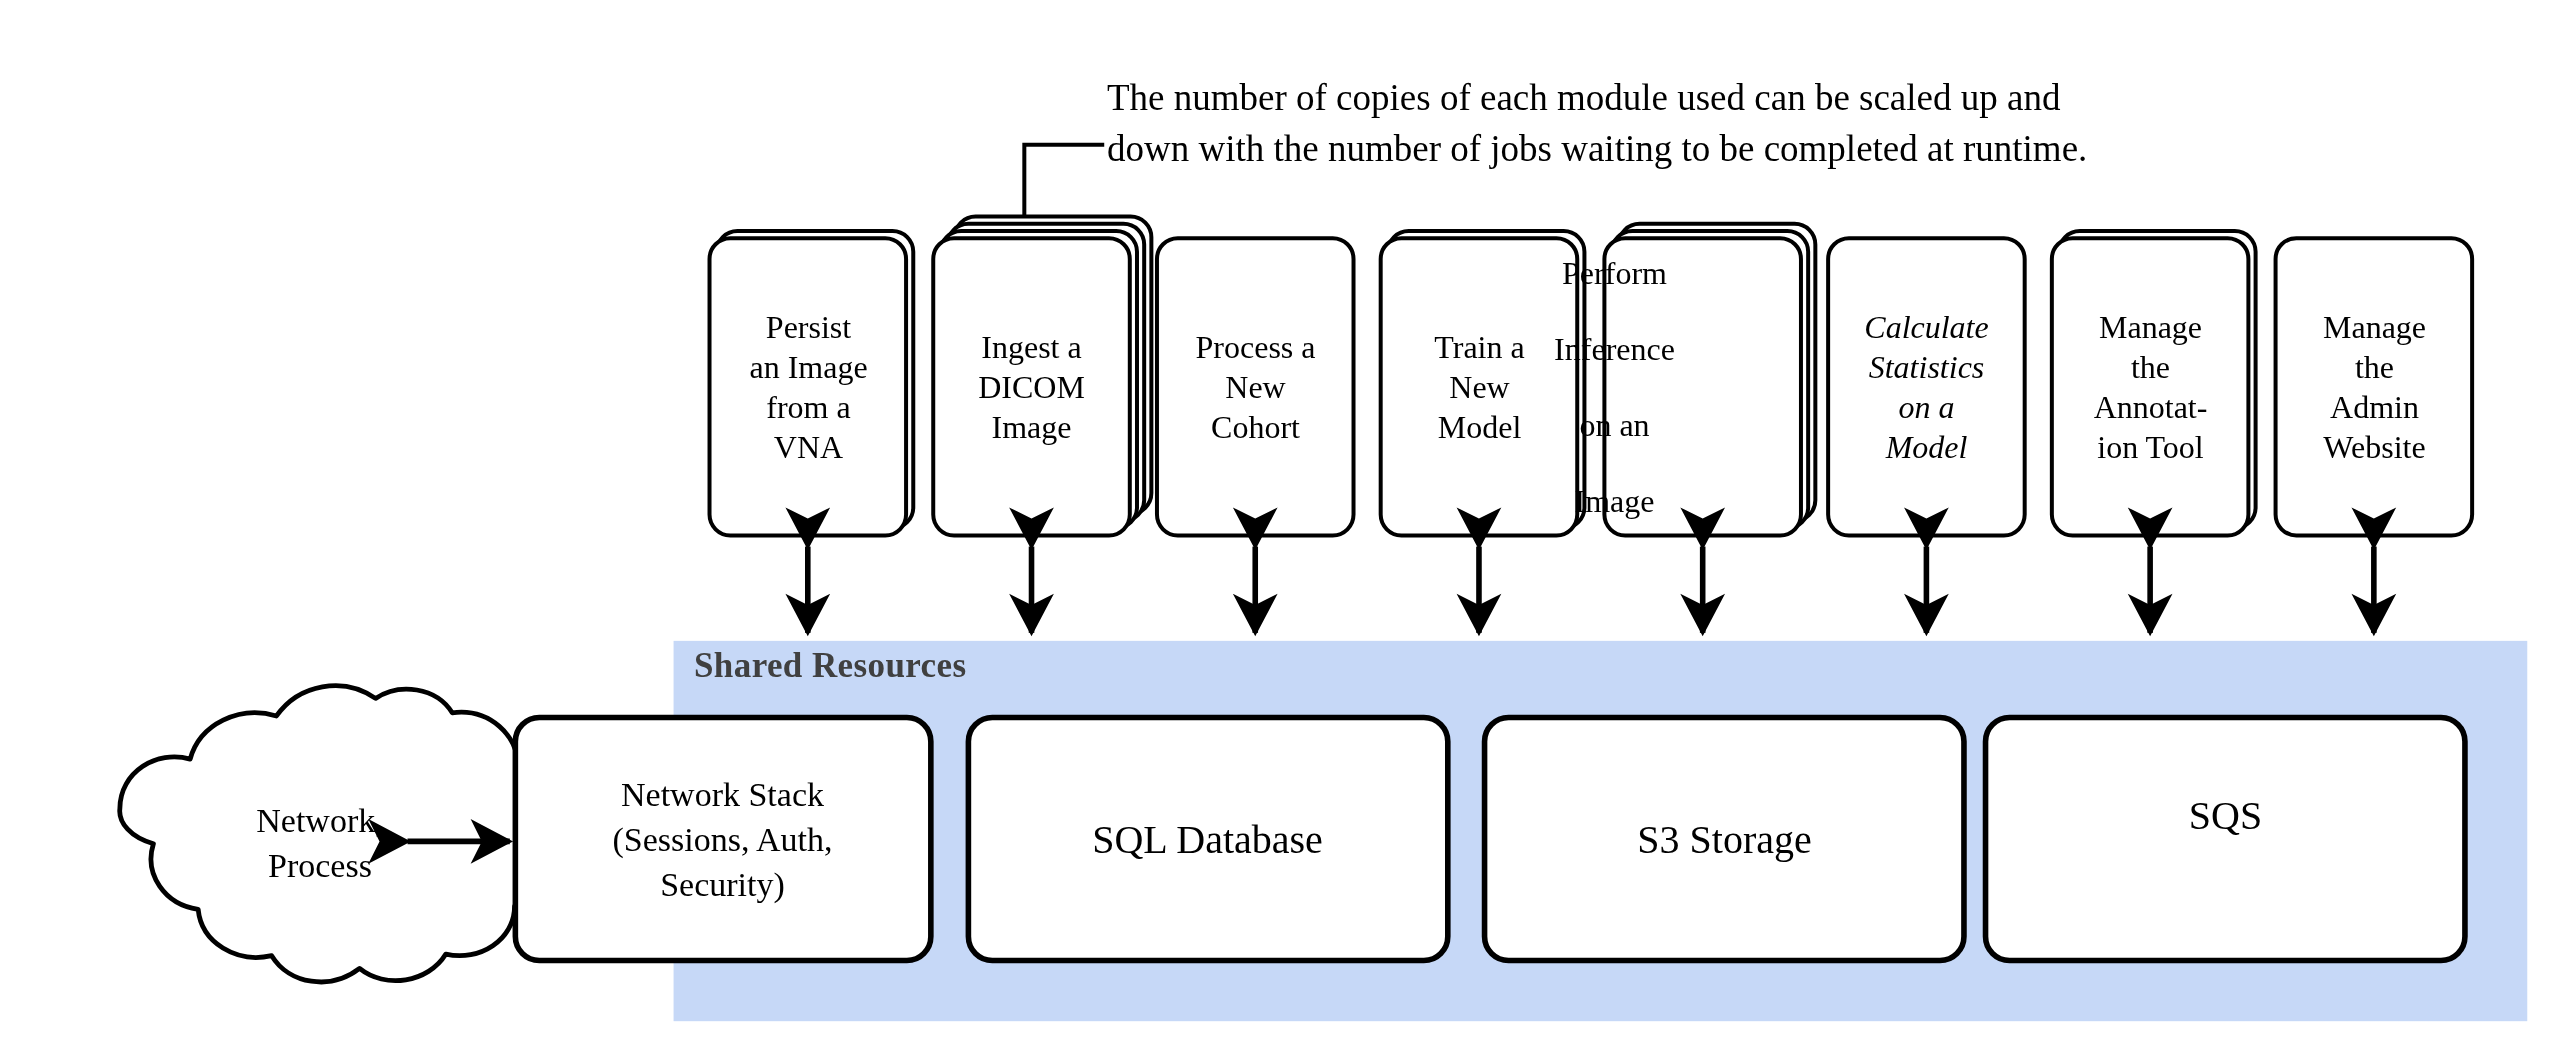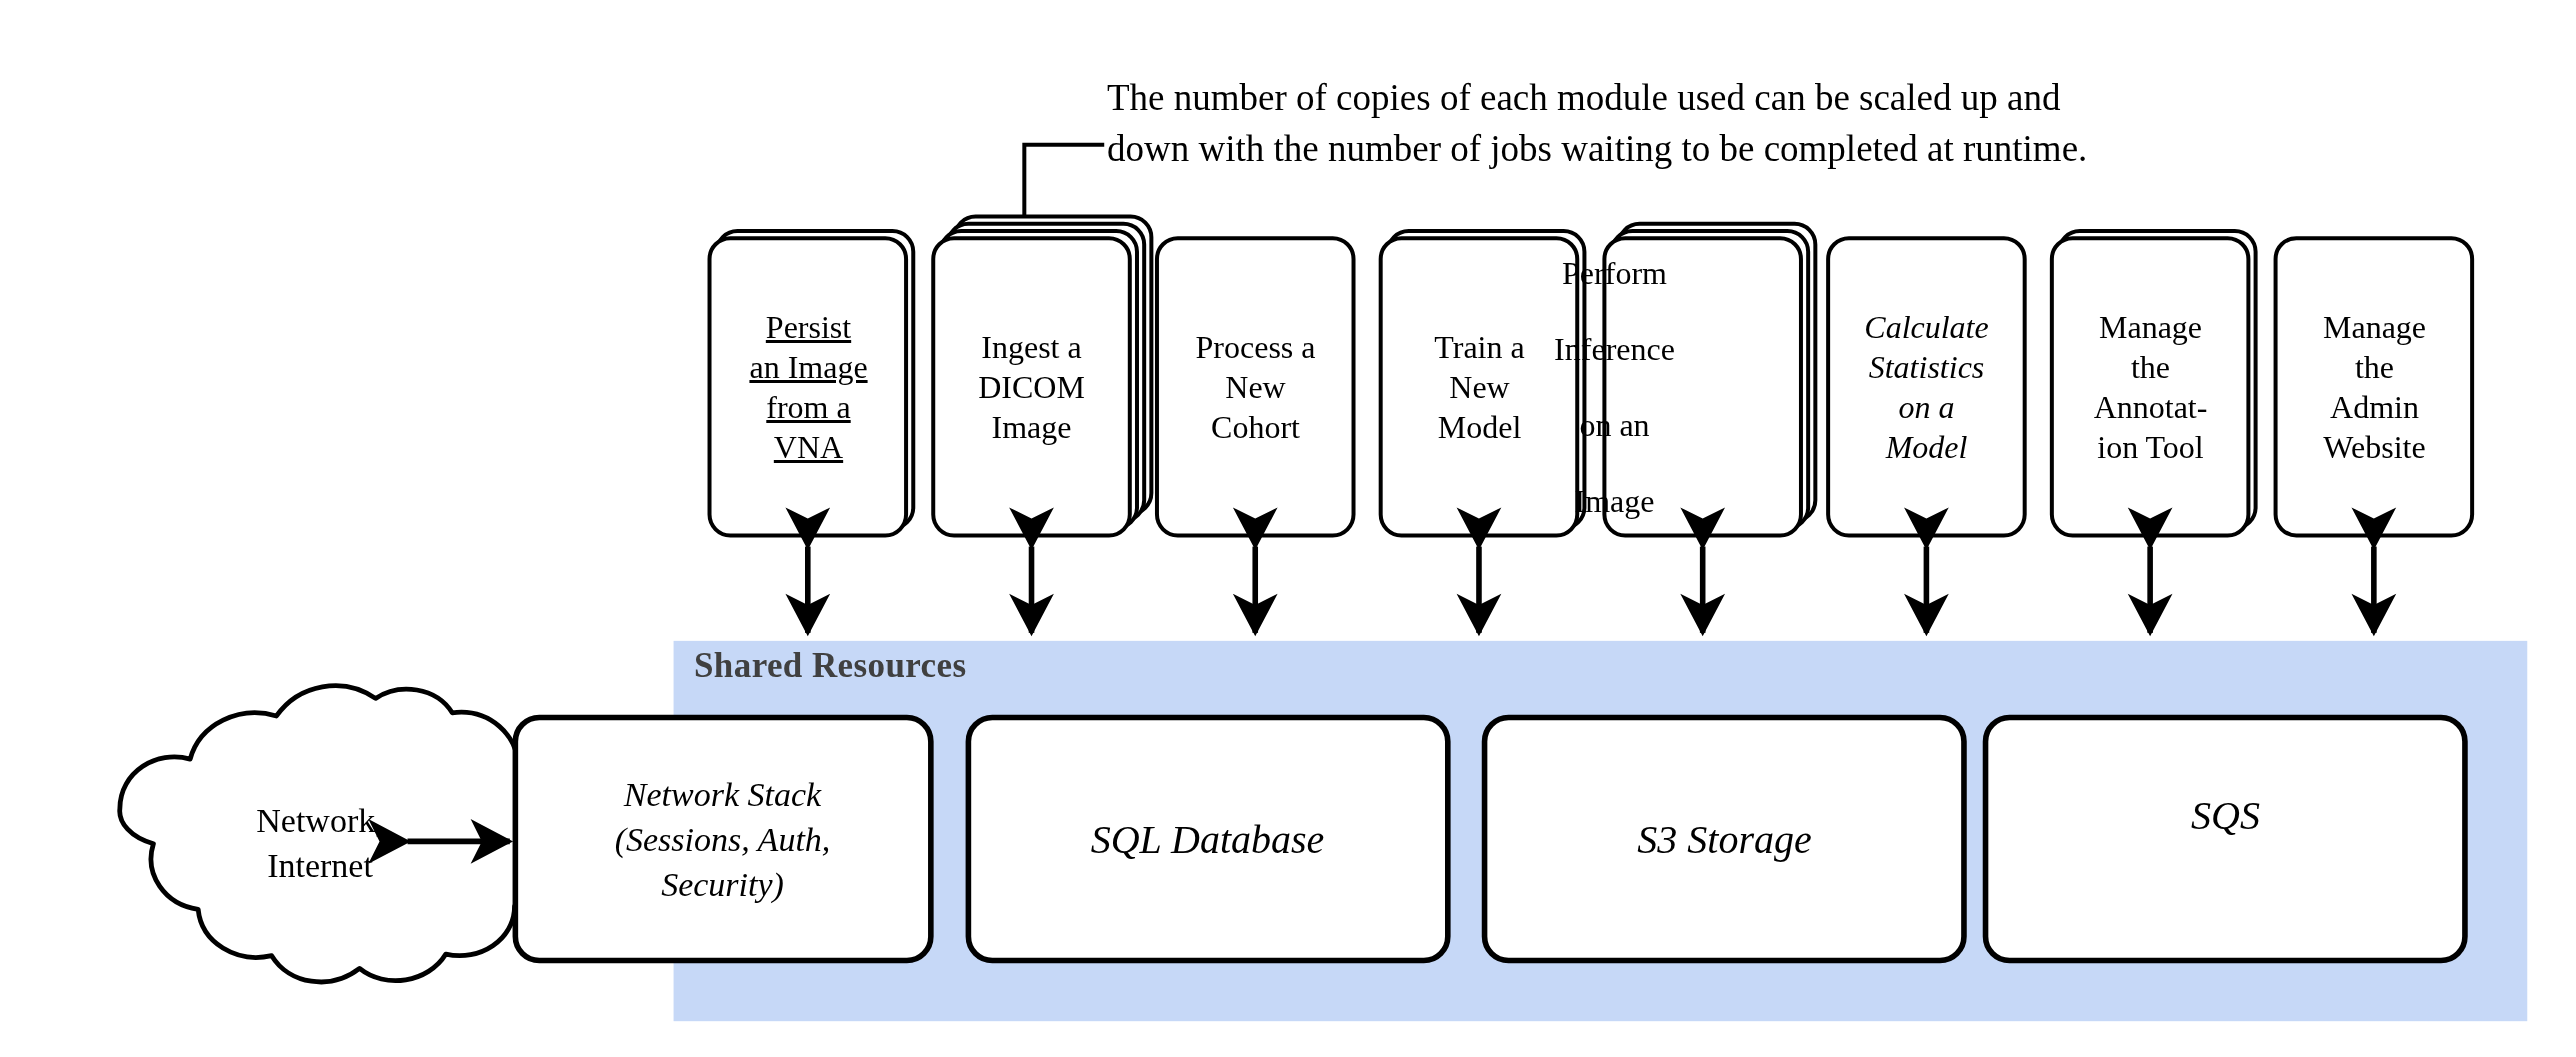--- a/index.html
+++ b/index.html
@@ -51,21 +51,20 @@
   .module-label span { display: block; }
   .resource-label {
     position: absolute;
     display: flex;
     flex-direction: column;
     align-items: center;
     justify-content: center;
     text-align: center;
     color: #000000;
     pointer-events: none;
-    font-style: italic;
   }
   .band-title {
     position: absolute;
     left: 694px;
     top: 646px;
     font-size: 35px;
     font-weight: bold;
     color: #404040;
     letter-spacing: 0.4px;
   }
@@ -174,25 +173,25 @@
       </g>
   </svg>
 
   <div class="annotation">The number of copies of each module used can be scaled up and
 down with the number of jobs waiting to be completed at runtime.</div>
 
   <div class="band-title">Shared Resources</div>
 
   <div class="cloud-label" id="cloud-label" style="left:152px; top:767px; width:336px; height:152px;">
       <span>Network,</span>
-      <span>Internet</span>
+      <span>Process</span>
     </div>
 
   <div id="module-text-layer">
-      <div class="module-label" style="left: 710px; top: 238px; width: 197px; height: 297px; text-decoration: underline;">
+      <div class="module-label" style="left: 710px; top: 238px; width: 197px; height: 297px;">
         <span>Persist</span>
         <span>an Image</span>
         <span>from a</span>
         <span>VNA</span>
       </div>
       <div class="module-label" style="left: 933px; top: 238px; width: 197px; height: 297px; font-family: Liberation Serif, serif;">
         <span>Ingest a</span>
         <span>DICOM</span>
         <span>Image</span>
       </div>

